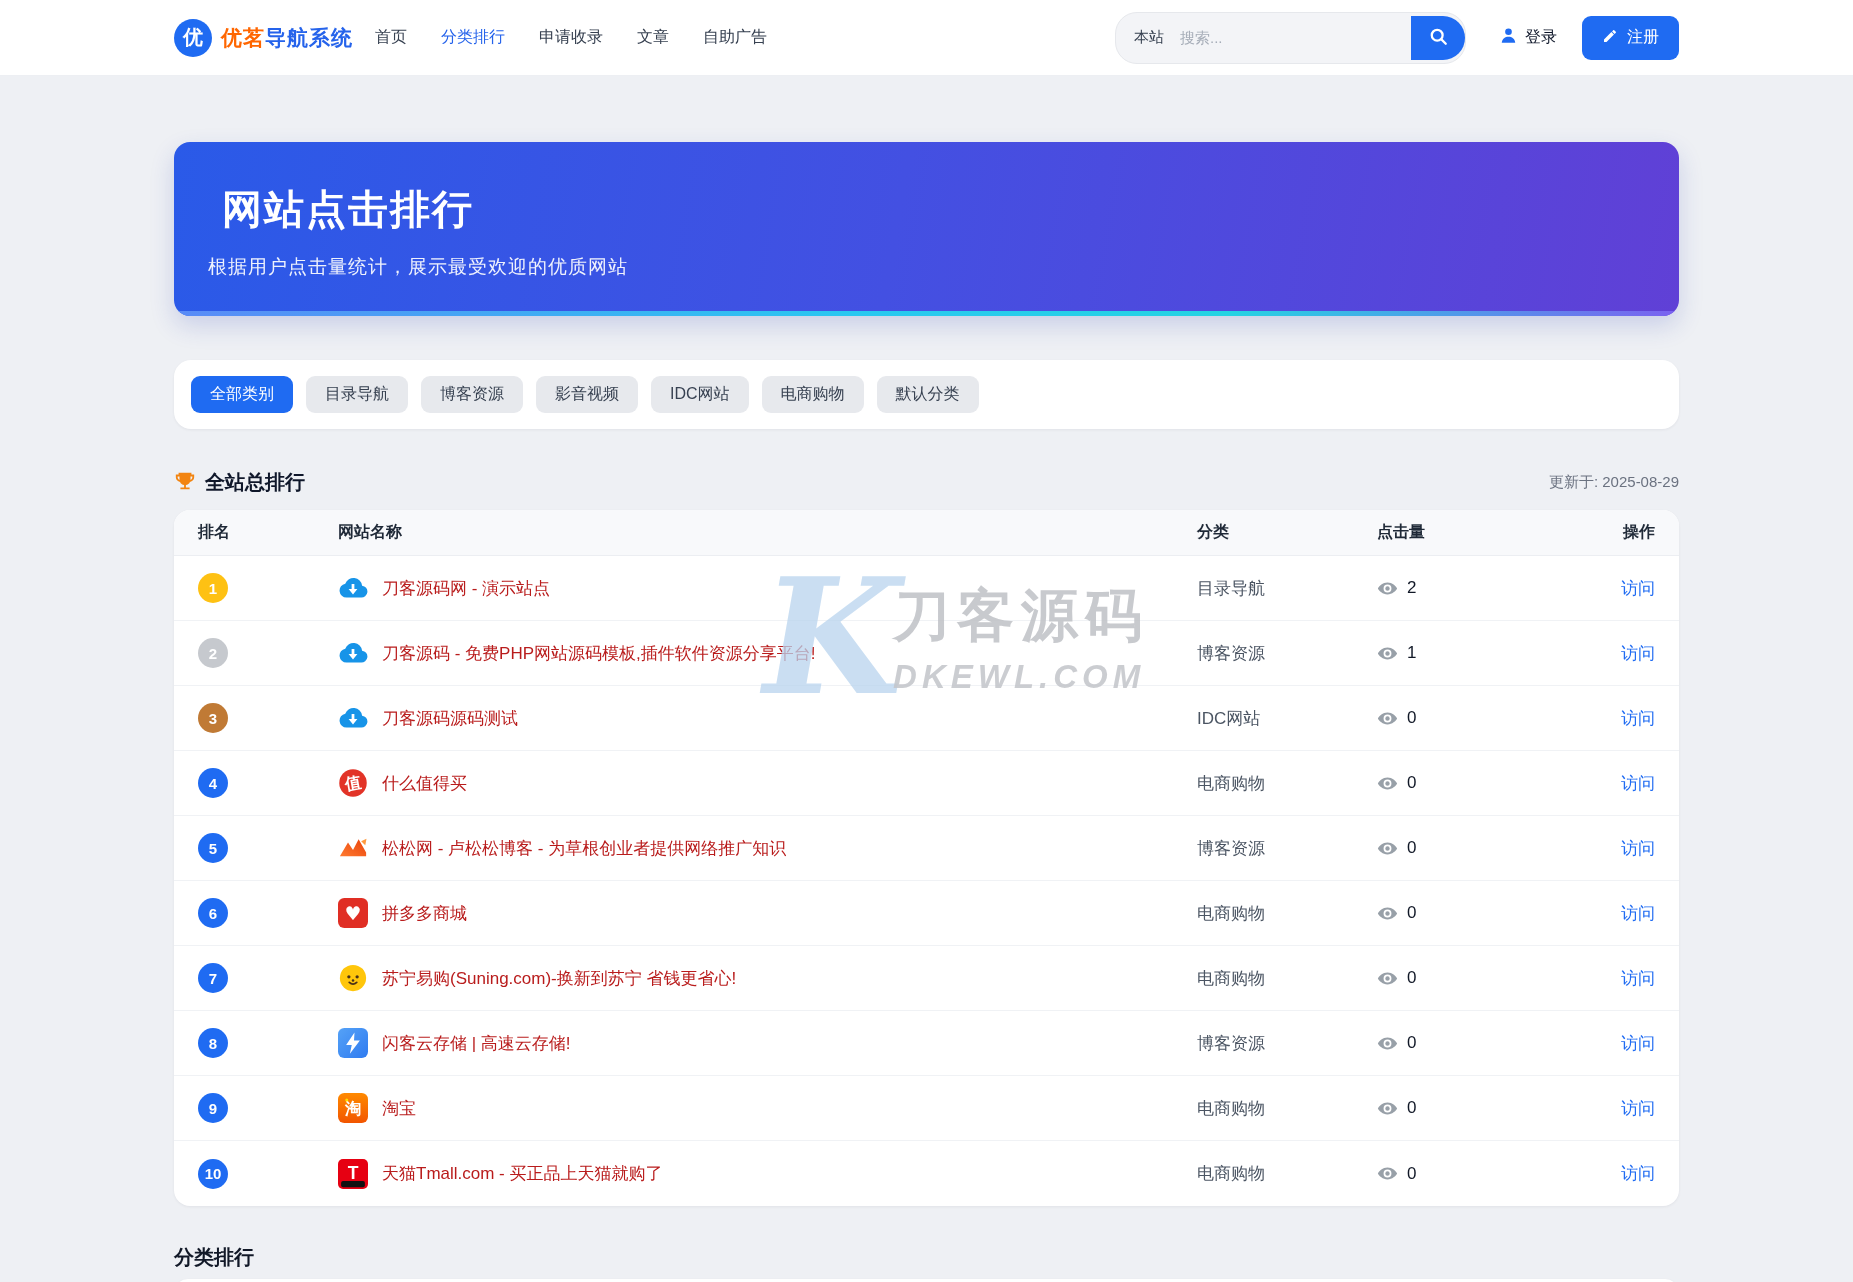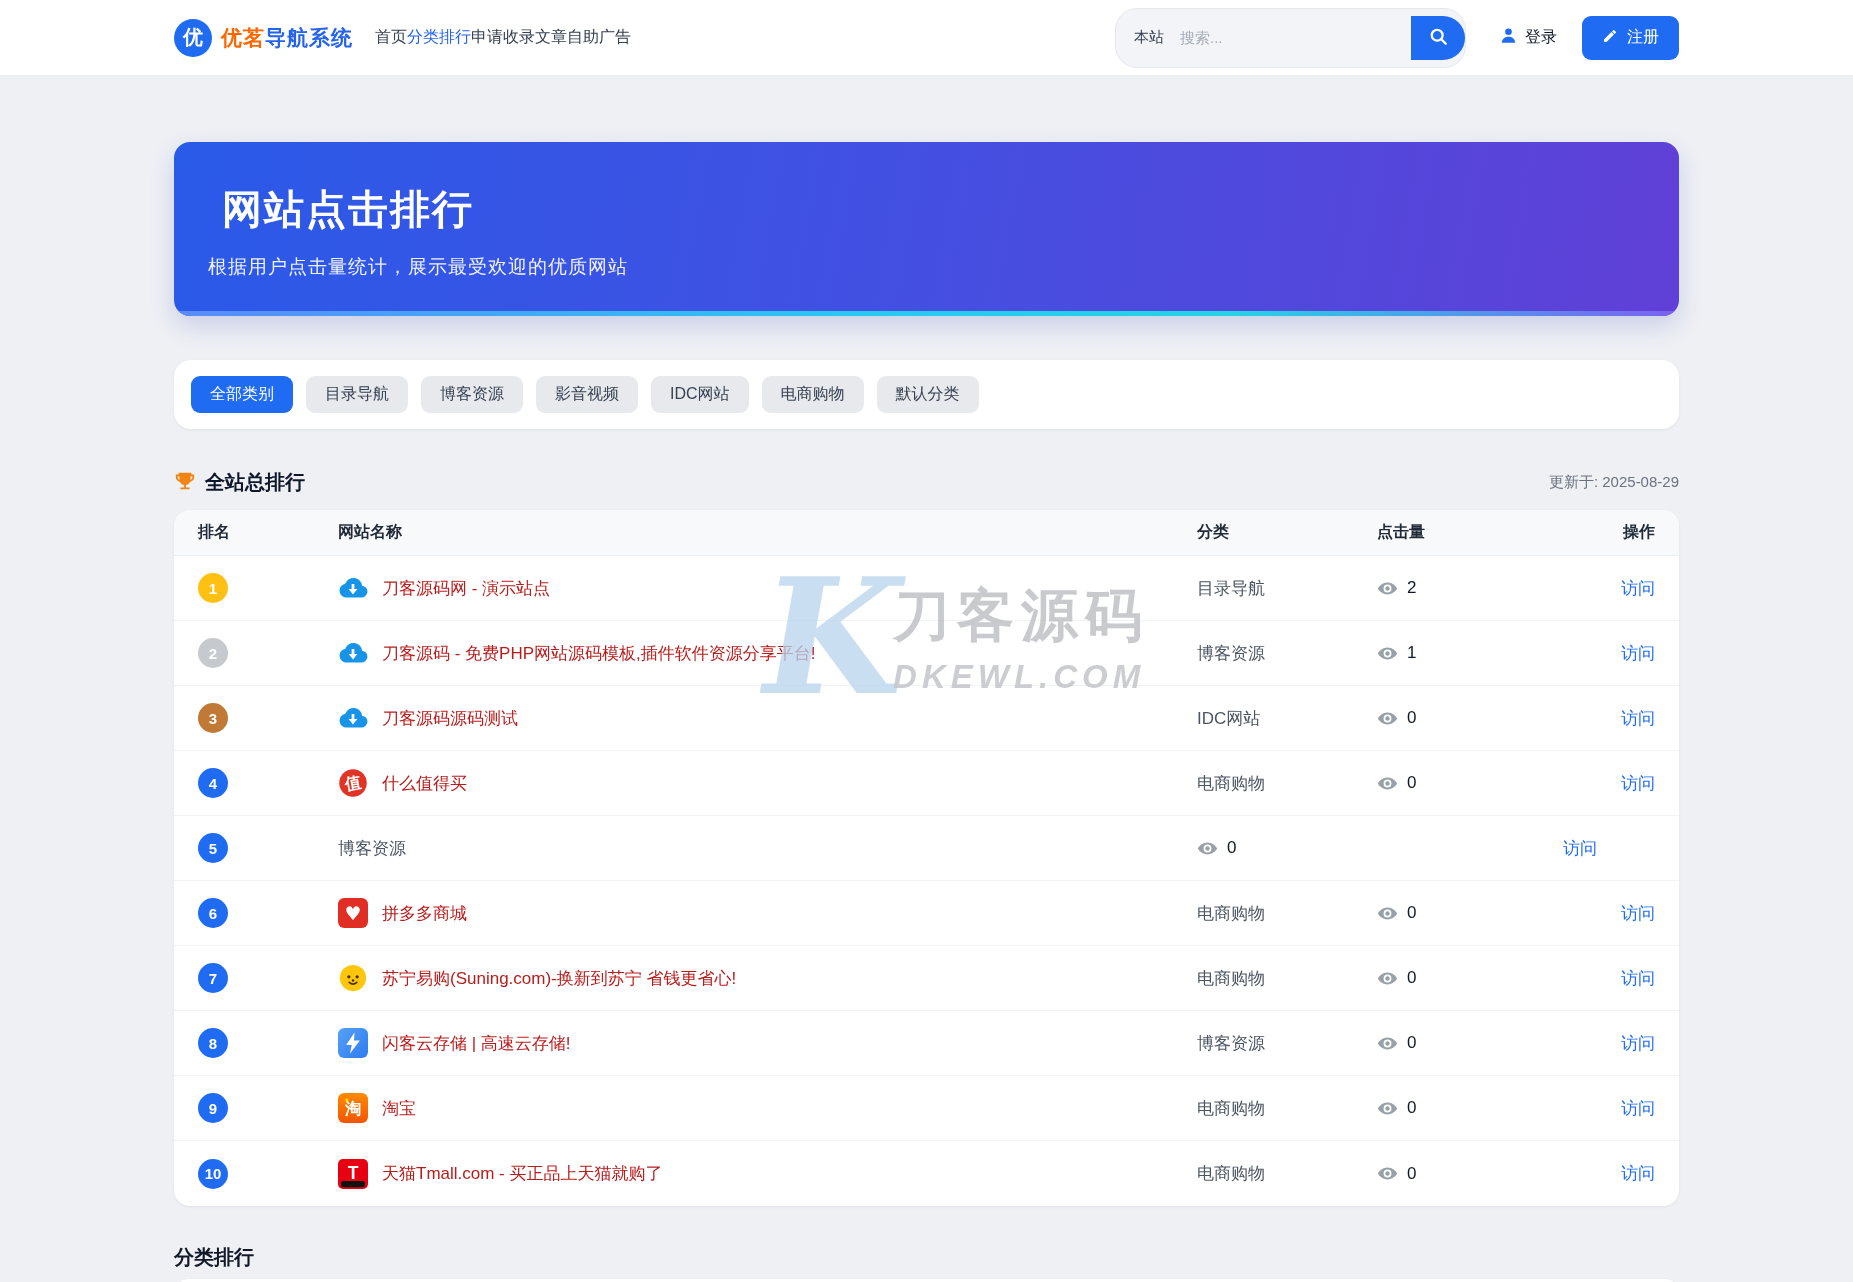--- a/index.html
+++ b/index.html
@@ -16,26 +16,26 @@
   .topbar .inner { height:100%; display:flex; align-items:center; }
   .logo { display:flex; align-items:center; cursor:pointer; }
   .logo-badge {
     width:38px; height:38px; border-radius:50%; background:#1f6bf2;
     color:#fff; font-size:20px; font-weight:bold; font-family:"DejaVu Serif", serif;
     display:flex; align-items:center; justify-content:center;
   }
   .logo-text { margin-left:9px; font-size:21px; font-weight:bold; font-family:"DejaVu Serif", serif; letter-spacing:1px; }
   .logo-text .t1 { color:#ff6600; }
   .logo-text .t2 { color:#2563eb; }
-  nav { display:flex; margin-left:22px; }
+  nav { display:flex; gap:34px; margin-left:22px; }
   .nav-item { font-size:16px; color:#374151; text-decoration:none; cursor:pointer; }
   .nav-item.active { color:#2563eb; }
 
   .search-pill {
-    margin-left:auto; width:351px; height:60px; background:#f3f4f7;
+    margin-left:auto; width:351px; height:52px; background:#f3f4f7;
     border:1px solid #e6e8ec; border-radius:22px; display:flex; align-items:center;
     padding-left:18px; overflow:hidden;
   }
   .search-scope { font-size:15px; color:#374151; margin-right:16px; cursor:pointer; white-space:nowrap; }
   .search-input { flex:1; border:none; outline:none; background:transparent; font-size:15px; color:#374151; font-family:inherit; }
   .search-input::placeholder { color:#a6adb8; }
   .search-btn {
     width:54px; height:44px; background:#1f6bf2; border:none; cursor:pointer;
     border-radius:0 22px 22px 0; display:flex; align-items:center; justify-content:center; flex:0 0 auto;
   }
@@ -301,20 +301,35 @@
             </svg>
           </span>
           <span>0</span>
         </div>
         <div class="c-action"><a class="visit">访问</a></div>
       </div>
       <div class="trow">
         <div>
           <span class="badge default">5</span>
         </div>
+        <div class="c-name">
+          <span class="fav">
+            <svg viewBox="0 0 24 24">
+              <defs>
+                <linearGradient id="fx" x1="0" y1="1" x2="1" y2="0">
+                  <stop offset="0" stop-color="#ff7a2f"></stop>
+                  <stop offset="1" stop-color="#e8420c"></stop>
+                </linearGradient>
+              </defs>
+              <path fill="url(#fx)" d="M1.5 18.5 L8 7.5 L12 13.5 L16.5 5 L22.5 15.5 L22.5 18.5 Z"></path>
+              <path fill="#ff9a3f" d="M18.5 6.5 L22.8 4.5 L21.8 9.8 Z"></path>
+            </svg>
+          </span>
+          <a class="site-name">松松网 - 卢松松博客 - 为草根创业者提供网络推广知识</a>
+        </div>
         <div class="c-cat">博客资源</div>
         <div class="c-clicks">
           <span style="display: flex;">
             <svg viewBox="0 0 24 24" fill="#98a0a8">
               <path d="M12 5.2c-5.4 0-9.6 4.1-11 6.8 1.4 2.7 5.6 6.8 11 6.8s9.6-4.1 11-6.8c-1.4-2.7-5.6-6.8-11-6.8zm0 11.3a4.5 4.5 0 1 1 0-9 4.5 4.5 0 0 1 0 9z"></path>
               <circle cx="12" cy="12" r="2.5"></circle>
             </svg>
           </span>
           <span>0</span>
         </div>

